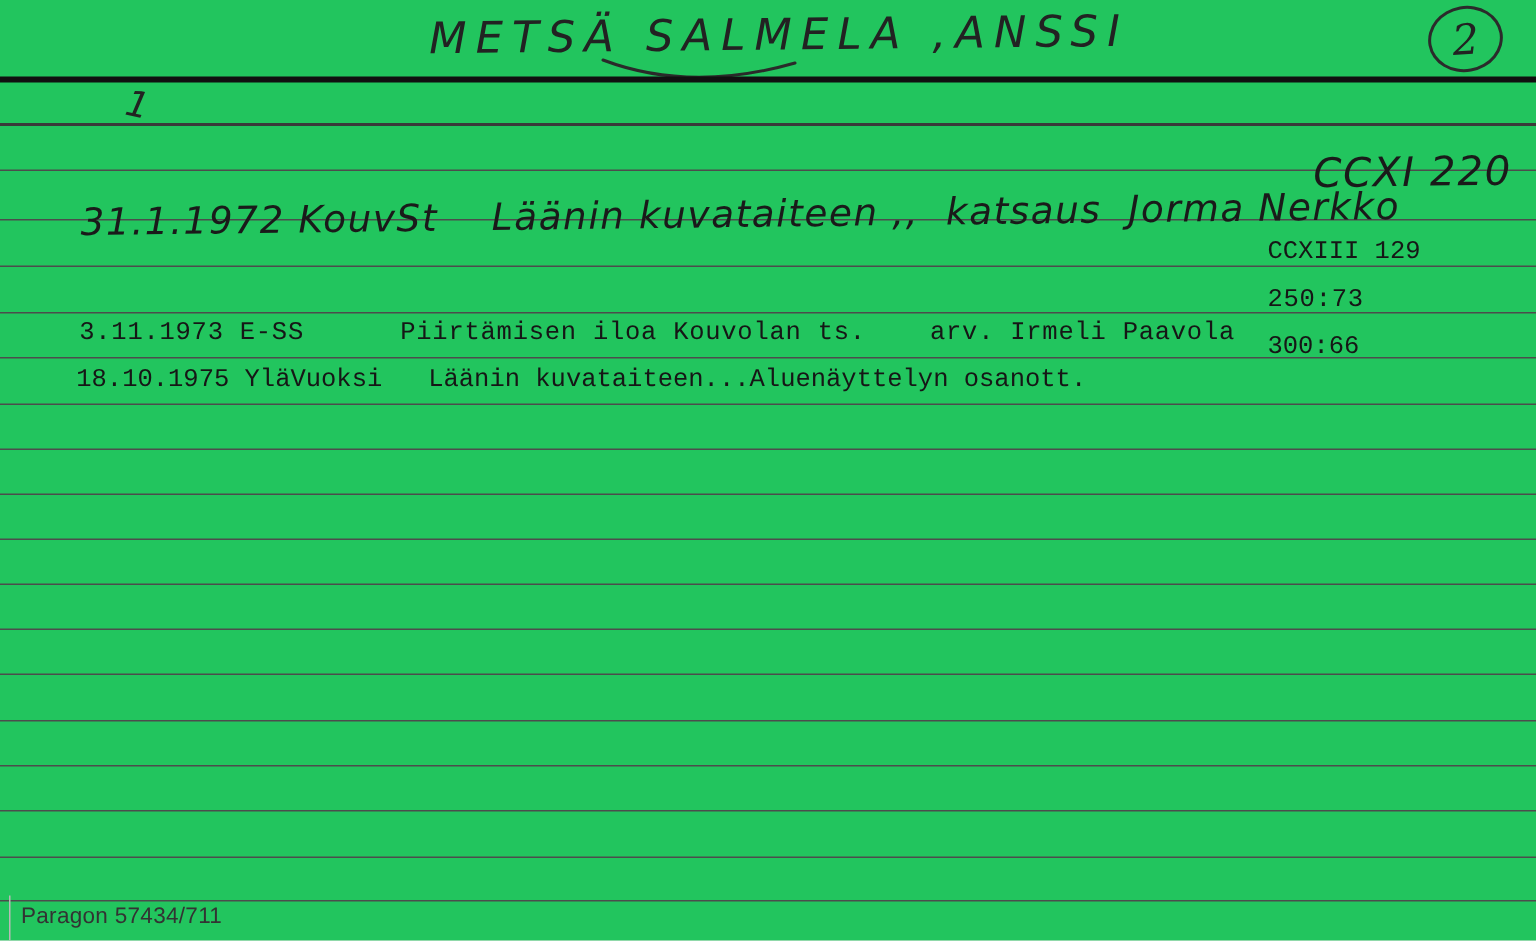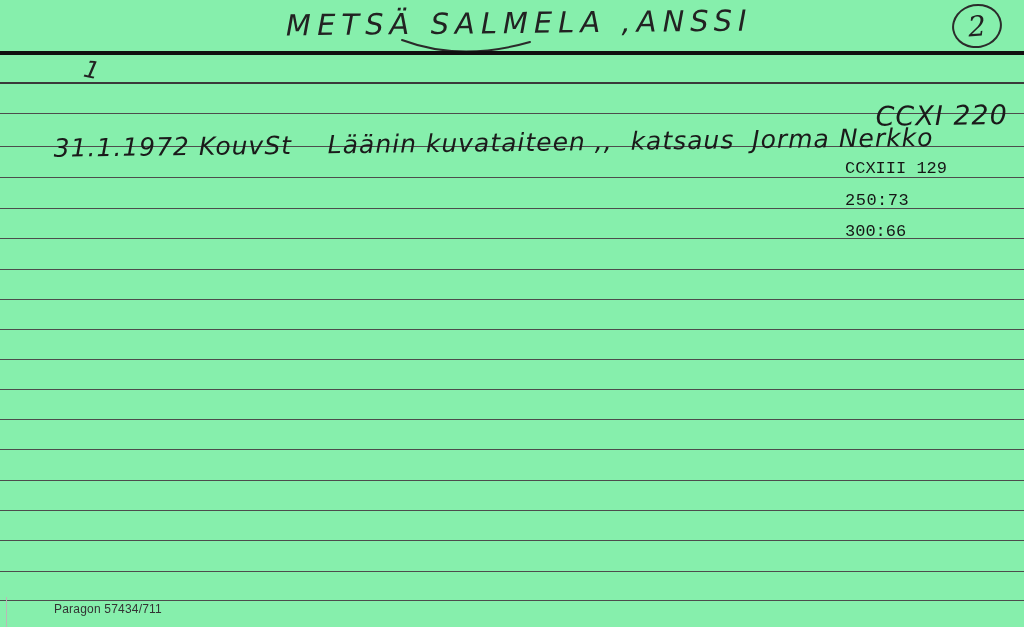--- a/index.html
+++ b/index.html
@@ -1,19 +1,19 @@
 <!DOCTYPE html>
 <html><head>
 <meta charset="utf-8">
 <style>
   html,body{margin:0;padding:0;background:#e8e8e6;}
   .card{
     position:relative;
     width:1024px;height:627px;
-    background:#86efac;
+    background:#22c55e;
     overflow:hidden;
     font-family:"Liberation Sans",sans-serif;
     color:#1c1c1c;
   }
   
   .rule{position:absolute;left:0;width:1024px;background:#4c4c4c;height:1px;}
   .rule.thick{height:4px;background:#101010;}
   .rule.thin2{background:#3a3a3a;height:2px;}
   
   .title{
@@ -63,23 +63,22 @@
   
   .correction{
     position:absolute;left:84px;top:56px;
     font-family:"DejaVu Sans",sans-serif;
     font-style:italic;font-size:24px;color:#222;
     transform:rotate(12deg);
   }
   
   .footer{
     position:absolute;left:14px;top:602px;
-    font-size:12px;color:#333;
+    font-size:15px;color:#333;
     letter-spacing:0.2px;
-    margin-left:40px;
   }
   .edge-mark{
     position:absolute;left:6px;top:597px;width:1px;height:30px;background:#b9b9b7;
   }
 </style>
 </head>
 <body>
 
 <div class="card">
 
@@ -122,23 +121,25 @@
   <div class="entry hand">
     <span>31.1.1972 KouvSt    Läänin kuvataiteen ,,  katsaus  Jorma Nerkko</span>
     <span class="entry-ref">CCXI 220</span>
   </div>
 
   <div class="entry r3">
     <span class="entry-ref">CCXIII 129</span>
   </div>
 
   <div class="entry r4">
+    <span>3.11.1973 E-SS      Piirtämisen iloa Kouvolan ts.    arv. Irmeli Paavola</span>
     <span class="entry-ref">250:73</span>
   </div>
 
   <div class="entry r5">
+    <span>18.10.1975 YläVuoksi   Läänin kuvataiteen...Aluenäyttelyn osanott.</span>
     <span class="entry-ref">300:66</span>
   </div>
 
   <div class="footer">Paragon 57434/711</div>
   <div class="edge-mark"></div>
 
 </div>
 
 </body></html>

